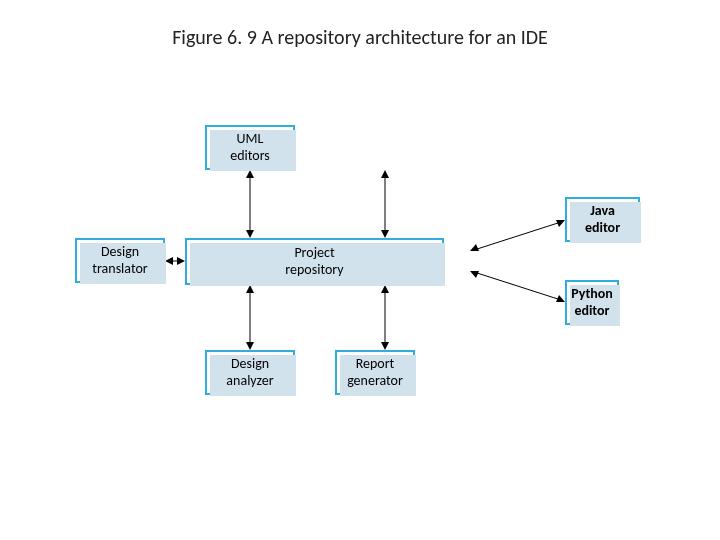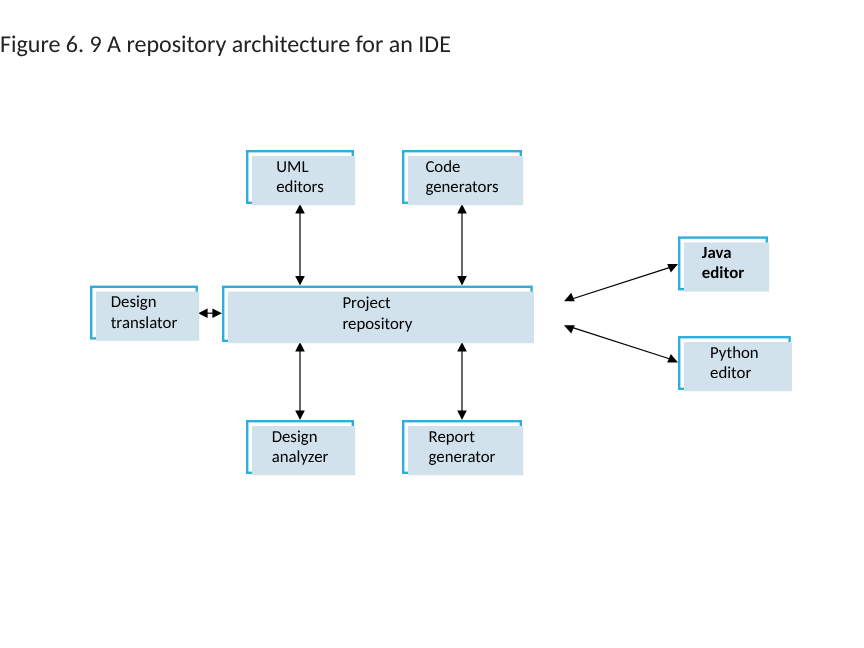--- a/index.html
+++ b/index.html
@@ -9,38 +9,39 @@
     height: 540px;
     background: #ffffff;
     font-family: Calibri, Arial, sans-serif;
     position: relative;
   }
   .title {
     position: absolute;
     top: 25px;
     left: 0;
     width: 720px;
-    text-align: left;
+    text-align: center;
     font-size: 20px;
     color: #222;
   }
   .diagram {
     position: absolute;
     top: 125px;
     left: 75px;
     width: 590px;
     height: 280px;
   }
   .box {
     position: absolute;
     background: #ffffff;
     border: 2px solid #2faedb;
     display: flex;
     align-items: center;
     justify-content: center;
+    text-align: center;
     font-size: 14px;
     line-height: 1.15;
     color: #000;
     z-index: 2;
   }
   .box::after { 
     content: "";
     position: absolute;
     top: 3px;
     left: 3px;
@@ -91,27 +92,26 @@
     <polygon class="arrow-head" points="175,225 171,217 179,217"></polygon>
     <polygon class="arrow-head" points="175,160 171,168 179,168"></polygon>
 
     <line class="arrow-line" x1="310" y1="221" x2="310" y2="164"></line>
     <polygon class="arrow-head" points="310,225 306,217 314,217"></polygon>
     <polygon class="arrow-head" points="310,160 306,168 314,168"></polygon>
   </svg>
 
   <div class="box" style="left:130px; top:0px; width:90px; height:45px;">UML<br>editors</div>
 
-  <div class="box" style="left:260px; top:0px; width:100px; height:45px;">Code<br>generators</div>
 
   <div class="box" style="left:490px; top:72px; width:75px; height:45px;font-weight:bold;">Java<br>editor</div>
 
   <div class="box" style="left:0px; top:113px; width:90px; height:45px;">Design<br>translator</div>
 
   <div class="box" style="left:110px; top:113px; width:259px; height:47px;">Project<br>repository</div>
 
-  <div class="box" style="left:490px; top:155px; width:94px; height:45px;">Python<br>editor</div>
+  <div class="box" style="left:490px; top:155px; width:54px; height:45px;font-weight:bold;">Python<br>editor</div>
 
   <div class="box" style="left:130px; top:225px; width:90px; height:45px;">Design<br>analyzer</div>
 
-  <div class="box" style="left:260px; top:225px; width:100px; height:45px;">Report<br>generator</div>
+  <div class="box" style="left:260px; top:225px; width:80px; height:45px;">Report<br>generator</div>
 
 </div>
 
 </body></html>

